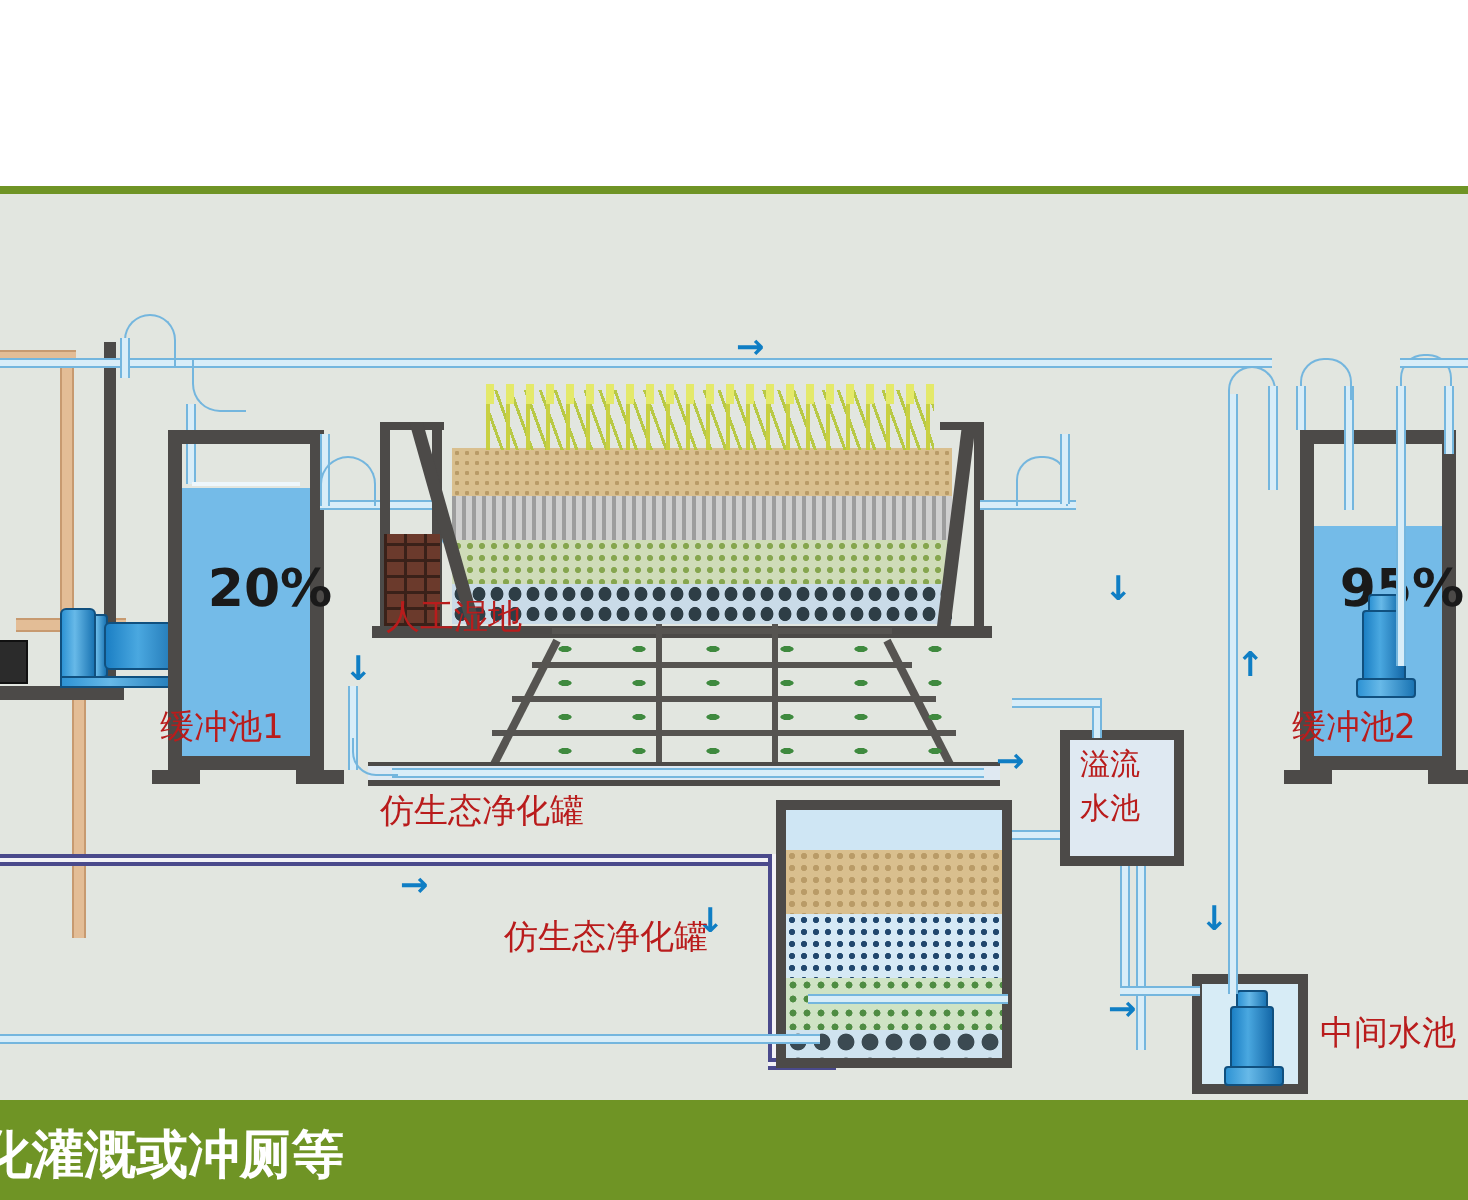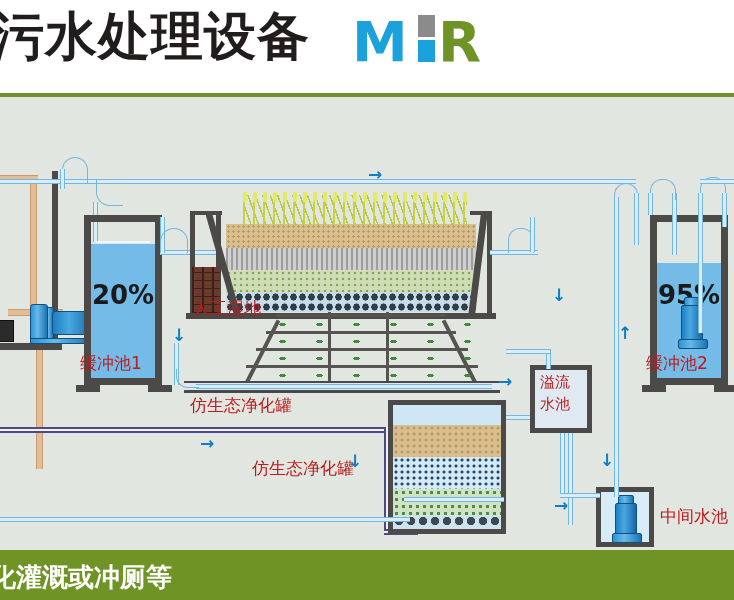--- a/index.html
+++ b/index.html
@@ -65,21 +65,21 @@
   .arrow{position:absolute;color:#0f7ec4;font-size:17px;line-height:17px;font-weight:bold;
          font-family:"DejaVu Sans",sans-serif;}
 
   .label{position:absolute;color:#b91c1c;font-weight:normal;white-space:nowrap;
          font-family:"DejaVu Sans","Liberation Sans",sans-serif;}
 
   
   .tank{position:absolute;box-sizing:border-box;border:7px solid #4c4a48;background:transparent;}
   .tank-water{position:absolute;left:0;bottom:0;width:100%;background:#74bbe8;}
   .tank-pct{position:absolute;width:100%;text-align:center;font-size:26px;font-weight:bold;color:#1a1a1a;
-            font-family:"DejaVu Sans","Liberation Sans",sans-serif;}
+            font-family:"DejaVu Sans","Liberation Sans",sans-serif;margin-left:12px;}
   .tank-foot{position:absolute;height:7px;background:#4c4a48;}
 
   
   .pump-v{position:absolute;}
   .pump-body{position:absolute;background:linear-gradient(90deg,#1b7fc4,#4aa8e0 40%,#1468a8);border:1px solid #10507f;}
   .pump-cap{position:absolute;background:linear-gradient(90deg,#2e93d4,#67b9e8 40%,#1a74b3);border:1px solid #10507f;}
 
   
   .wetland-base{position:absolute;background:#4c4a48;}
   .layer{position:absolute;width:100%;}
@@ -88,30 +88,20 @@
   .gh-bar{position:absolute;background:#565451;}
 
   
   .pt-layer{position:absolute;width:100%;}
 </style>
 </head>
 <body>
 
 <div id="page">
 
-  <div class="header">
-    <div class="header-title">污水处理设备</div>
-
-    <div class="logo">
-      <div class="logo-m">M</div>
-      <div class="drop drop-top"></div>
-      <div class="drop drop-bot"></div>
-      <div class="logo-r">R</div>
-    </div>
-  </div>
   <div class="rule-green rule-top"></div>
 
   <div class="stage">
 
     <div class="pipe-tan-v" style="left:30px;top:78px;height:145px;"></div>
     <div class="pipe-tan-h" style="left:-40px;top:78px;width:78px;"></div>
     <div class="pipe-tan-v" style="left:36px;top:212px;height:160px;"></div>
     <div class="pipe-tan-h" style="left:8px;top:212px;width:55px;"></div>
 
     <div class="tank" style="left:-30px;top:72px;width:88px;height:180px;border-width:6px;border-right:none;border-top:none;border-left:none;"></div>

